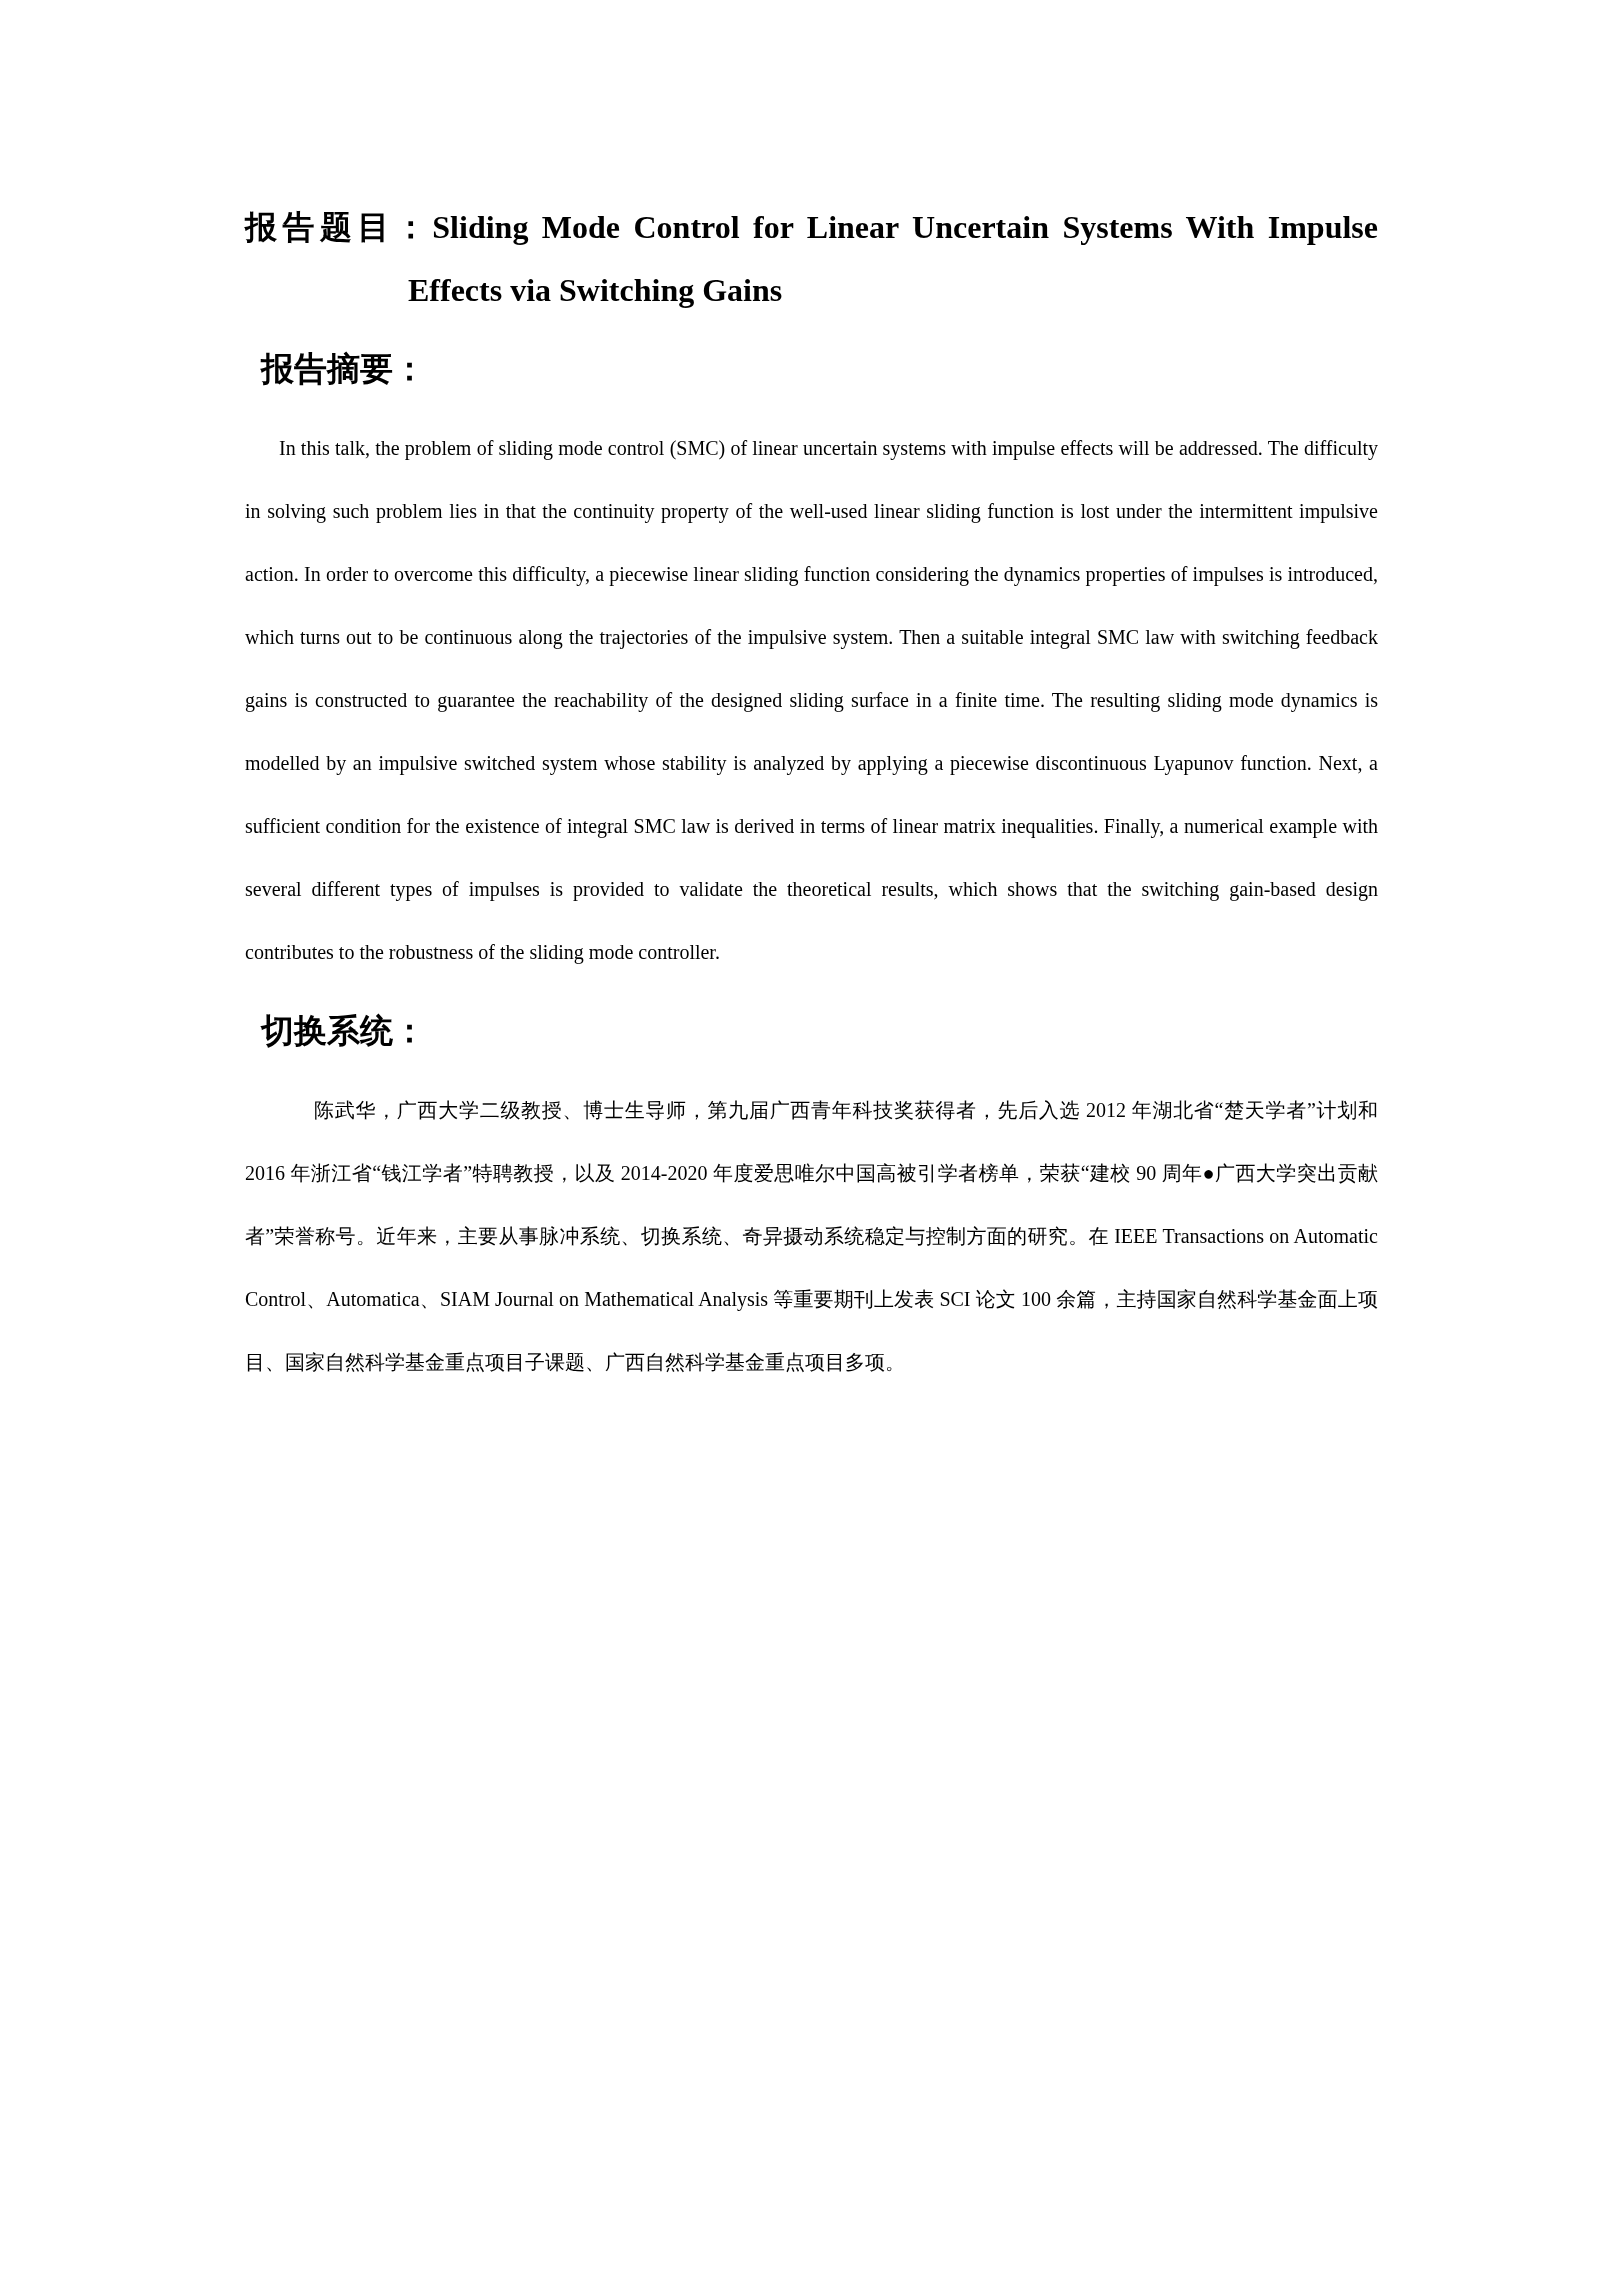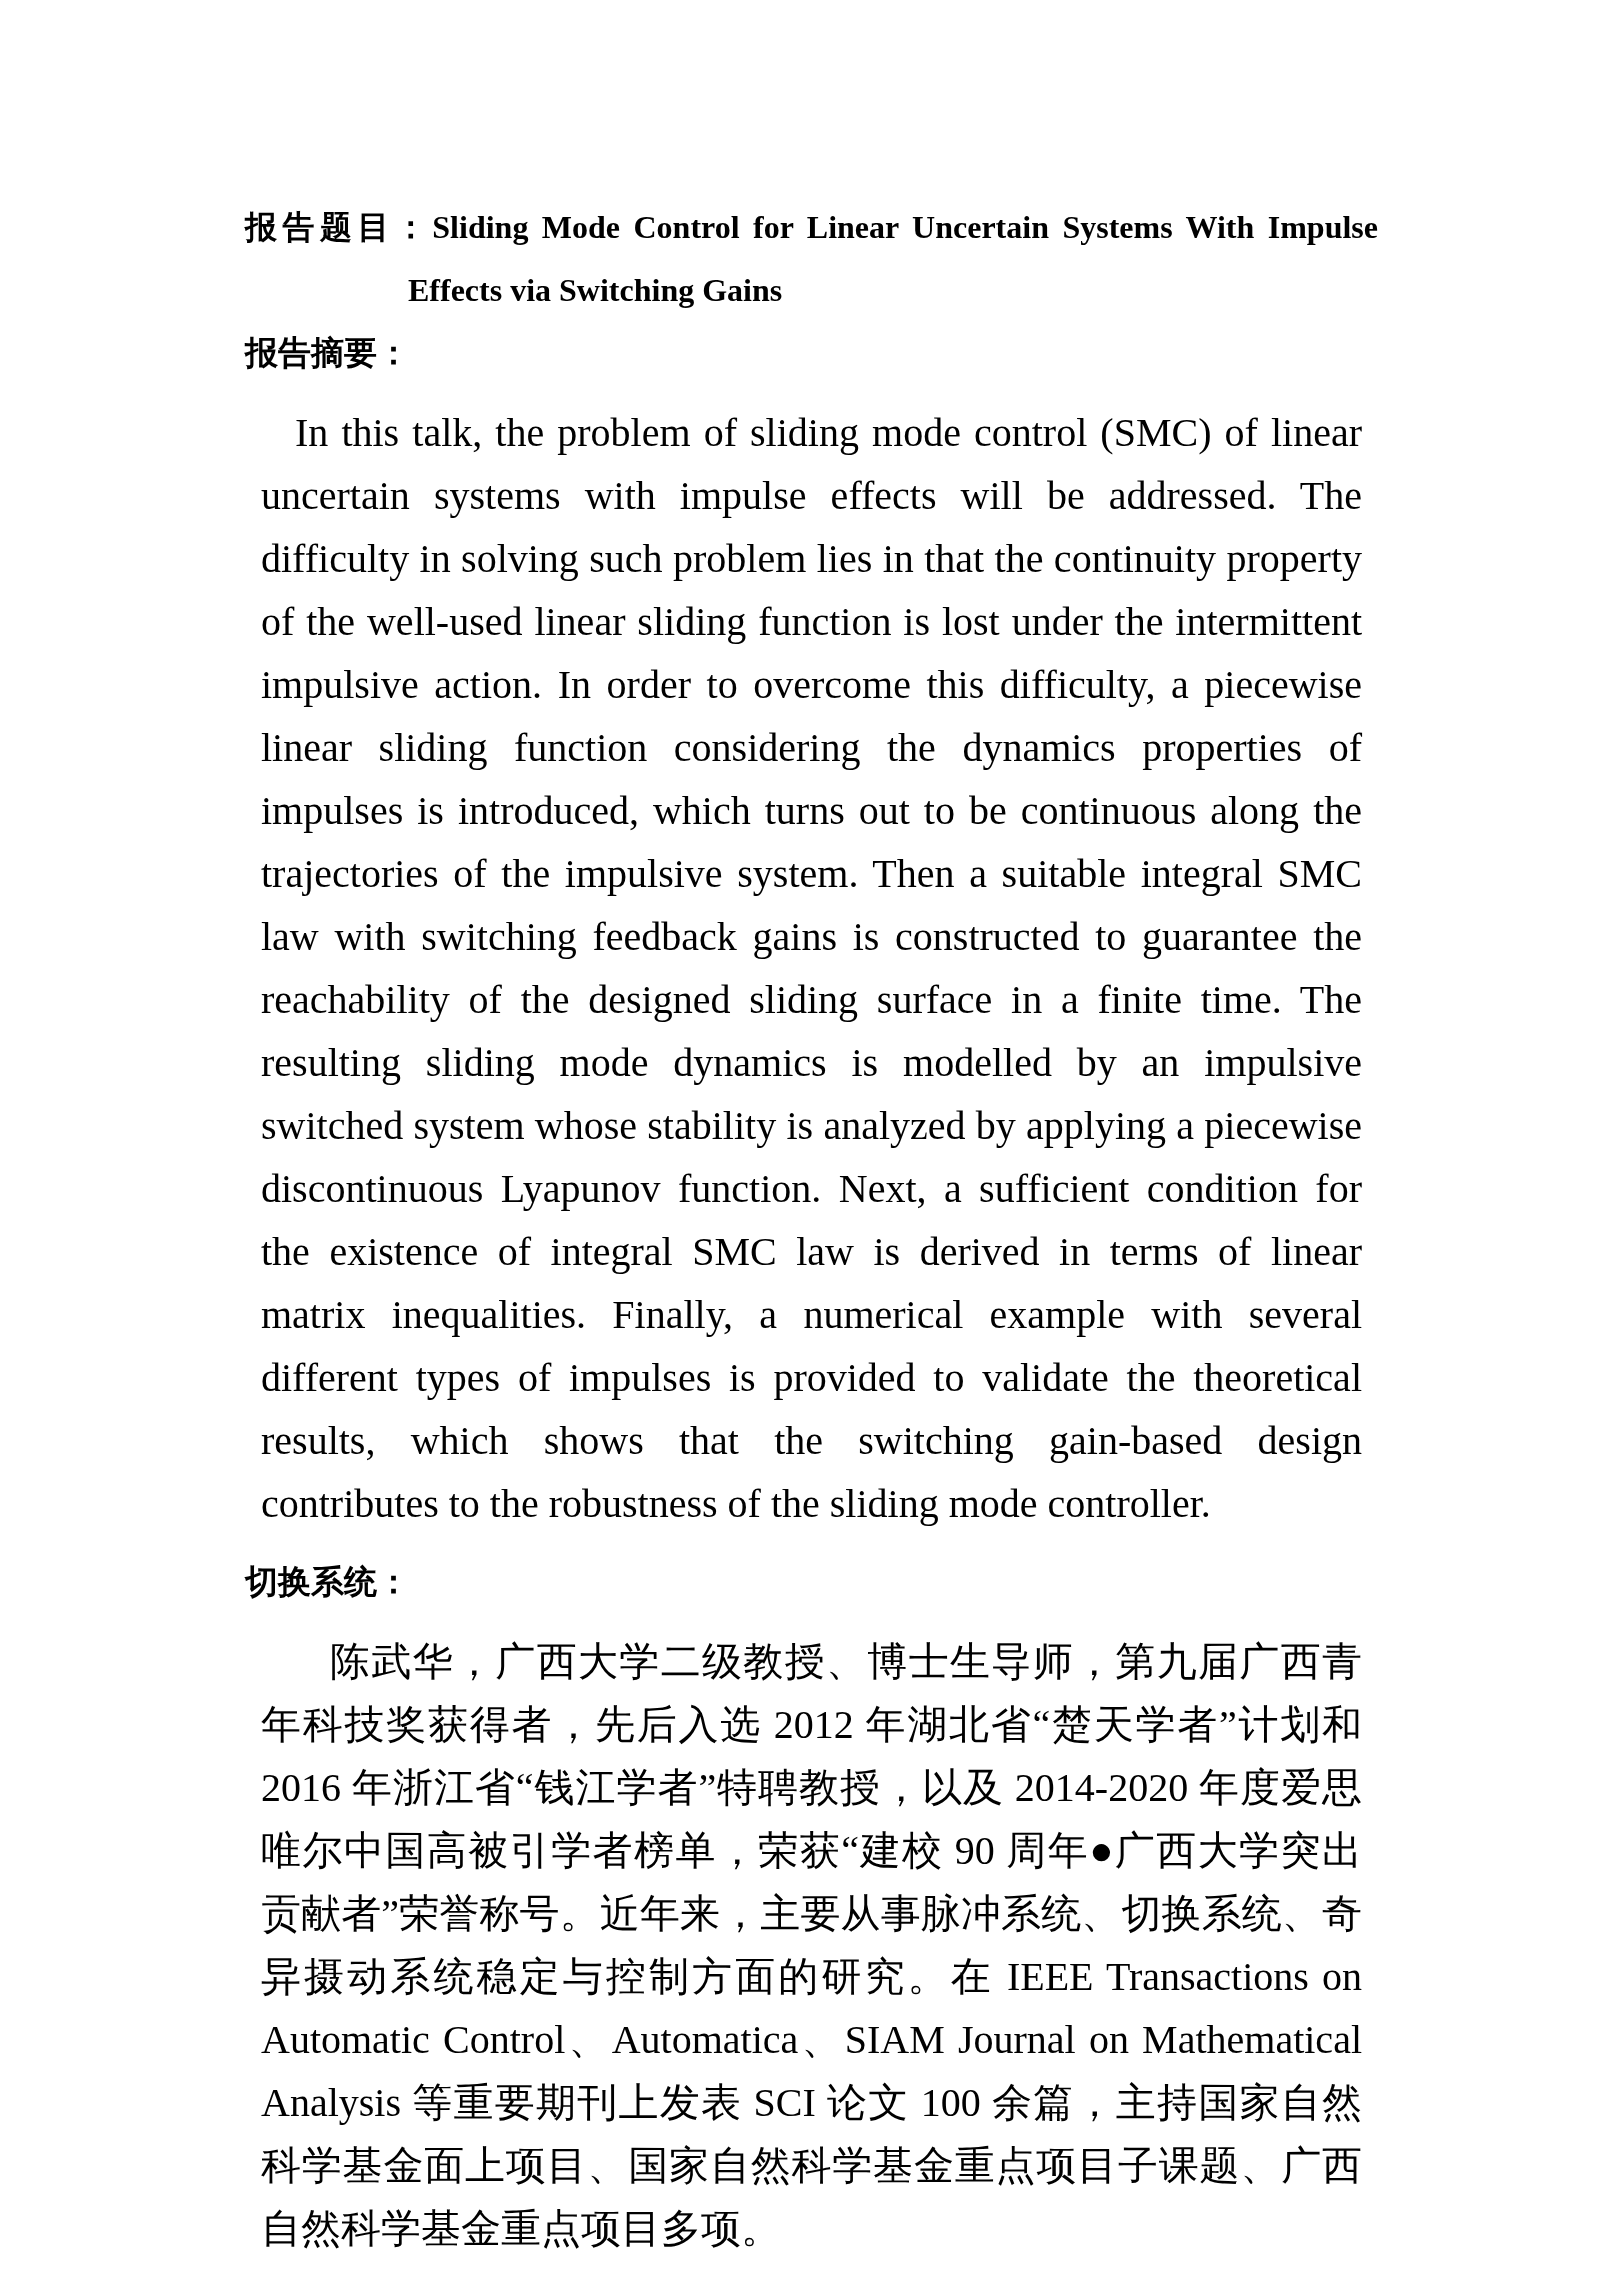--- a/index.html
+++ b/index.html
@@ -32,28 +32,28 @@
     text-indent: -163px;
     margin: 0;
   }
   .report-title .label {
     letter-spacing: 0;
   }
   .section-heading {
     font-size: 33px;
     font-weight: bold;
     line-height: 63px;
-    margin: 0;
+    margin: 16px;
     text-align: left;
   }
   .para {
-    font-size: 40px;
+    font-size: 20px;
     line-height: 63px;
     text-align: justify;
-    margin: 16px;
+    margin: 0;
   }
   .para.abstract {
     text-indent: 34px;
   }
   .para.bio {
     text-indent: 69px;
   }
 </style>
 </head>
 <body>

